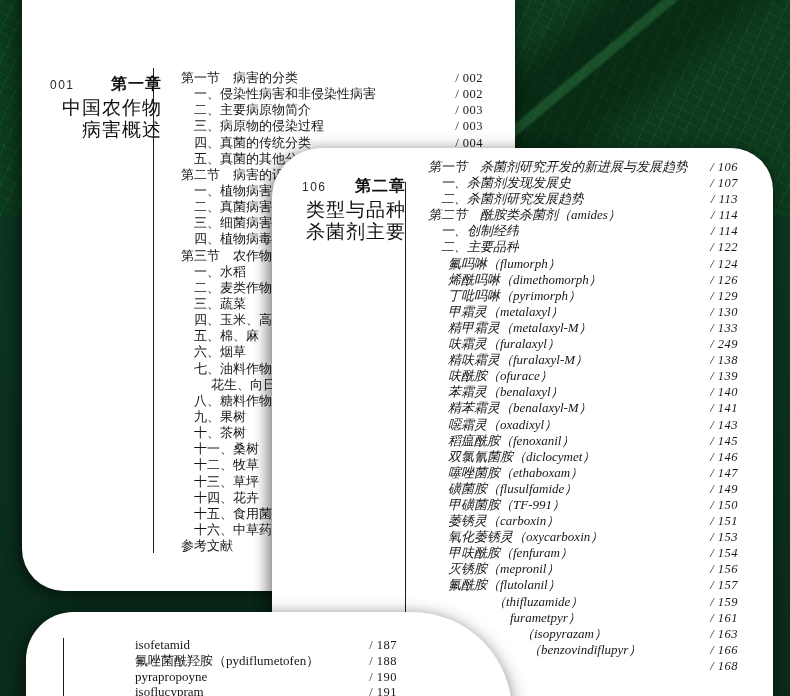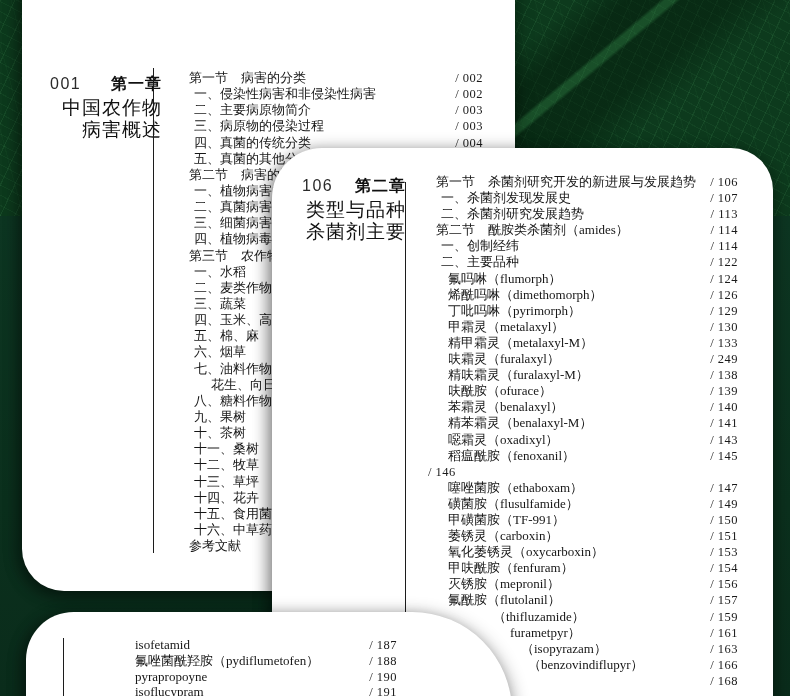--- a/index.html
+++ b/index.html
@@ -38,48 +38,48 @@
   .p2-div{left:133px;top:34px;height:526px;}
   .p3-div{left:37px;top:26px;height:74px;}
 
   
   .chap{position:absolute;text-align:right;}
   .p1-chap{left:28px;top:124px;width:112px;}
   .p2-chap{left:30px;top:28px;width:104px;}
   .chap-line1{display:flex;justify-content:space-between;align-items:baseline;margin-bottom:2px;}
   .chap-num{
     font-family:"Liberation Sans","DejaVu Sans",sans-serif;
-    font-size:16px;letter-spacing:1.5px;color:#2a2a2a;
+    font-size:12px;letter-spacing:1.5px;color:#2a2a2a;
   }
   .chap-label{
     font-family:"Liberation Sans","DejaVu Sans",sans-serif;
     font-size:16px;font-weight:bold;color:#111;letter-spacing:1px;
   }
   .chap-title{
     font-family:"Liberation Sans","DejaVu Sans",sans-serif;
     font-size:19px;font-weight:normal;line-height:22px;color:#111;letter-spacing:1px;
   }
   
   .toc{position:absolute;}
   .p1-toc{left:159px;top:120px;width:302px;}
-  .p2-toc{left:156px;top:26px;width:310px;}
+  .p2-toc{left:156px;top:11px;width:310px;font-style:italic;}
   .p3-toc{left:89px;top:25px;width:282px;}
   .toc-row{
     display:flex;justify-content:space-between;align-items:baseline;
     font-size:13px;color:#161616;white-space:nowrap;
   }
   .p1-toc .toc-row{height:16.15px;line-height:16.15px;}
   .p2-toc .toc-row{height:16.1px;line-height:16.1px;}
   .p3-toc .toc-row{height:15.8px;line-height:15.8px;text-align:right;}
   .toc-row .num{
     font-size:12.5px;letter-spacing:.5px;color:#1a1a1a;
     font-family:"Liberation Serif","DejaVu Serif",serif;flex:0 0 auto;
   }
   .toc-row .lbl{overflow:hidden;}
-  .lv-section .lbl{margin-left:8px;text-align:right;}
+  .lv-section .lbl{margin-left:0;text-align:right;}
   .lv-sub     .lbl{margin-left:13px;}
   .lv-cont    .lbl{margin-left:30px;}
   .lv-item    .lbl{margin-left:20px;}
   .lv-frag1   .lbl{margin-left:65px;}
   .lv-frag2   .lbl{margin-left:82px;}
   .lv-frag3   .lbl{margin-left:93px;text-align:right;}
   .lv-frag4   .lbl{margin-left:100px;}
   .lv-blank   .lbl{margin-left:0;}
 </style>
 </head>
@@ -299,20 +299,21 @@
       </div>
       <div class="toc-row lv-item">
         <span class="lbl">噁霜灵（oxadixyl）</span>
         <span class="num">/ 143</span>
       </div>
       <div class="toc-row lv-item">
         <span class="lbl">稻瘟酰胺（fenoxanil）</span>
         <span class="num">/ 145</span>
       </div>
       <div class="toc-row lv-item">
+        <span class="lbl">双氯氰菌胺（diclocymet）</span>
         <span class="num">/ 146</span>
       </div>
       <div class="toc-row lv-item">
         <span class="lbl">噻唑菌胺（ethaboxam）</span>
         <span class="num">/ 147</span>
       </div>
       <div class="toc-row lv-item">
         <span class="lbl">磺菌胺（flusulfamide）</span>
         <span class="num">/ 149</span>
       </div>

